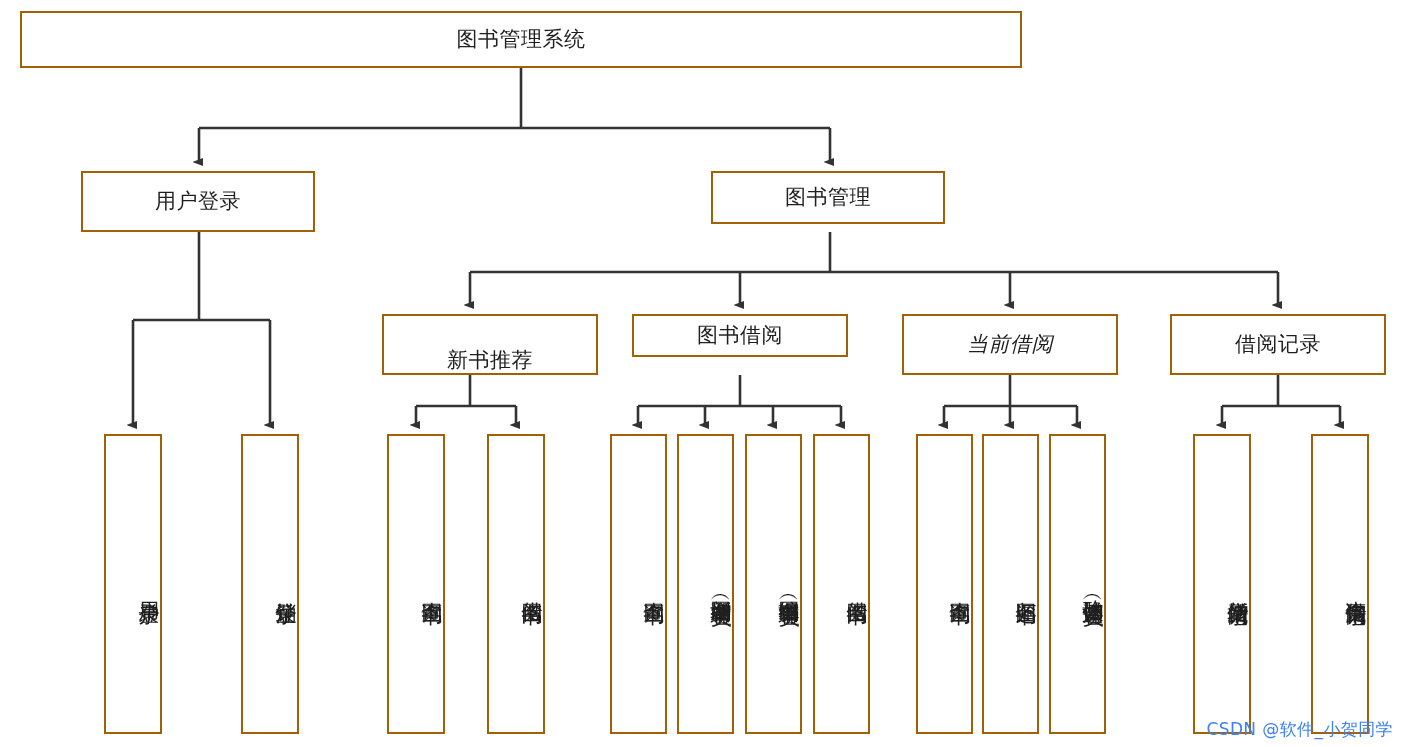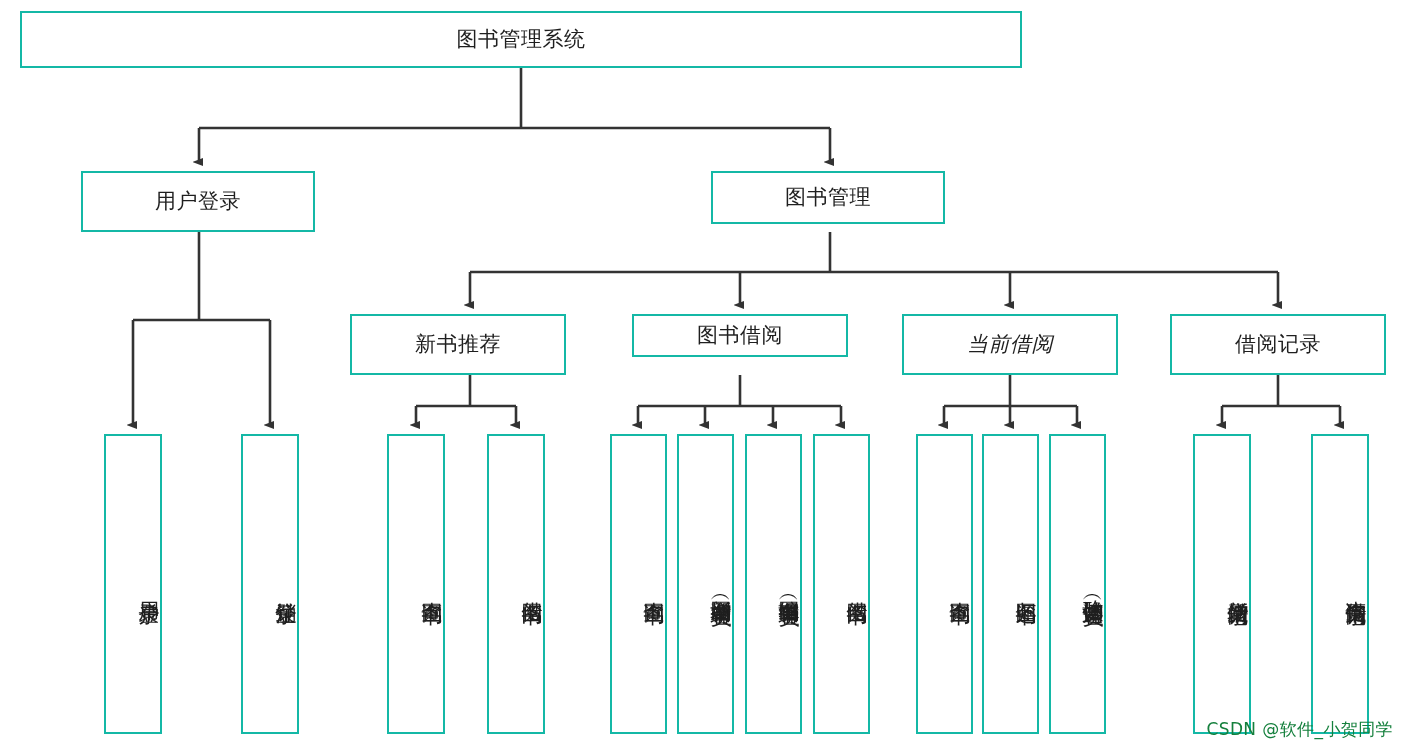--- a/index.html
+++ b/index.html
@@ -24,21 +24,21 @@
     left: 0;
     top: 0;
     width: 1405px;
     height: 747px;
     pointer-events: none;
   }
   .node {
     position: absolute;
     box-sizing: border-box;
     background: #ffffff;
-    border: 2px solid #14b8a6;
+    border: 2px solid #a16207;
     display: flex;
     align-items: center;
     justify-content: center;
     text-align: center;
     line-height: 1.12;
     color: #1f1f1f;
   }
   .node.horiz {
     font-size: 21px;
     letter-spacing: 0.5px;
@@ -54,21 +54,21 @@
   }
   .node .label {
     display: block;
     white-space: pre-line;
   }
   #watermark {
     position: absolute;
     right: 12px;
     bottom: 6px;
     font-size: 17px;
-    color: #15803d;
+    color: #3b82f6;
     letter-spacing: 0.4px;
     white-space: nowrap;
   }
 </style>
 </head>
 <body>
 
 <div id="canvas">
 
   <svg id="edges" viewBox="0 0 1405 747" width="1405" height="747" xmlns="http://www.w3.org/2000/svg">
@@ -126,21 +126,21 @@
     <span class="label">图书管理系统</span>
   </div>
 
   <div class="node horiz" style="left:81px; top:171px; width:234px; height:61px;">
     <span class="label">用户登录</span>
   </div>
   <div class="node horiz" style="left:711px; top:171px; width:234px; height:53px;">
     <span class="label">图书管理</span>
   </div>
 
-  <div class="node horiz" style="left:350px; top:314px; width:216px; height:61px;">
+  <div class="node horiz" style="left:382px; top:314px; width:216px; height:61px;align-items:flex-end;">
     <span class="label">新书推荐</span>
   </div>
   <div class="node horiz" style="left:632px; top:314px; width:216px; height:43px;">
     <span class="label">图书借阅</span>
   </div>
   <div class="node horiz" style="left:902px; top:314px; width:216px; height:61px;font-style:italic;">
     <span class="label">当前借阅</span>
   </div>
   <div class="node horiz" style="left:1170px; top:314px; width:216px; height:61px;align-items:center;">
     <span class="label">借阅记录</span>

